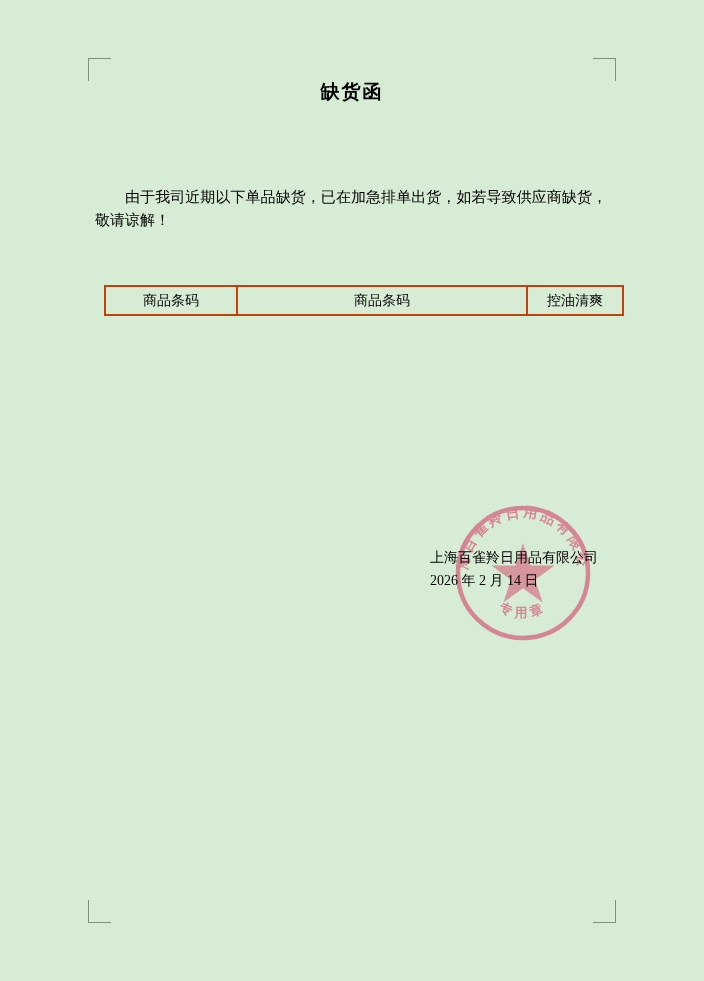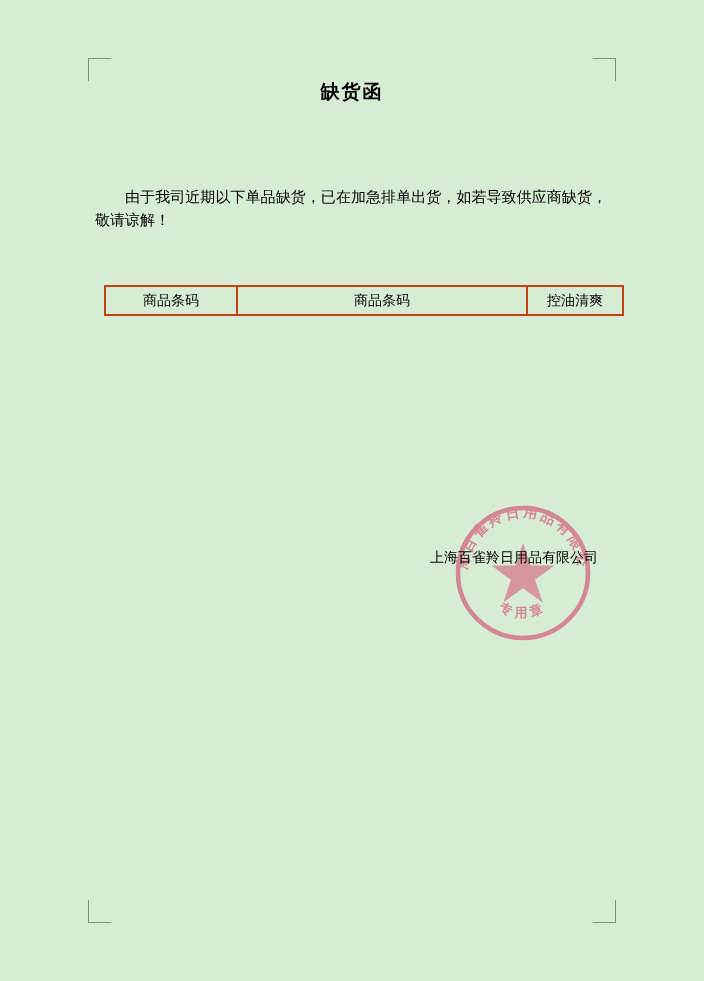--- a/index.html
+++ b/index.html
@@ -151,15 +151,16 @@
         </text>
         <text font-family="'Liberation Serif', serif" font-size="13" font-weight="bold" fill="#d4607a" letter-spacing="4">
           <textPath href="#sealBotArc" startOffset="50%" text-anchor="middle">专用章</textPath>
         </text>
       </g>
     </svg>
   </div>
 
   <div class="signature">
     <div>上海百雀羚日用品有限公司</div>
+    <div>2026 年 2 月 14 日</div>
   </div>
 
 </div>
 
 </body></html>

